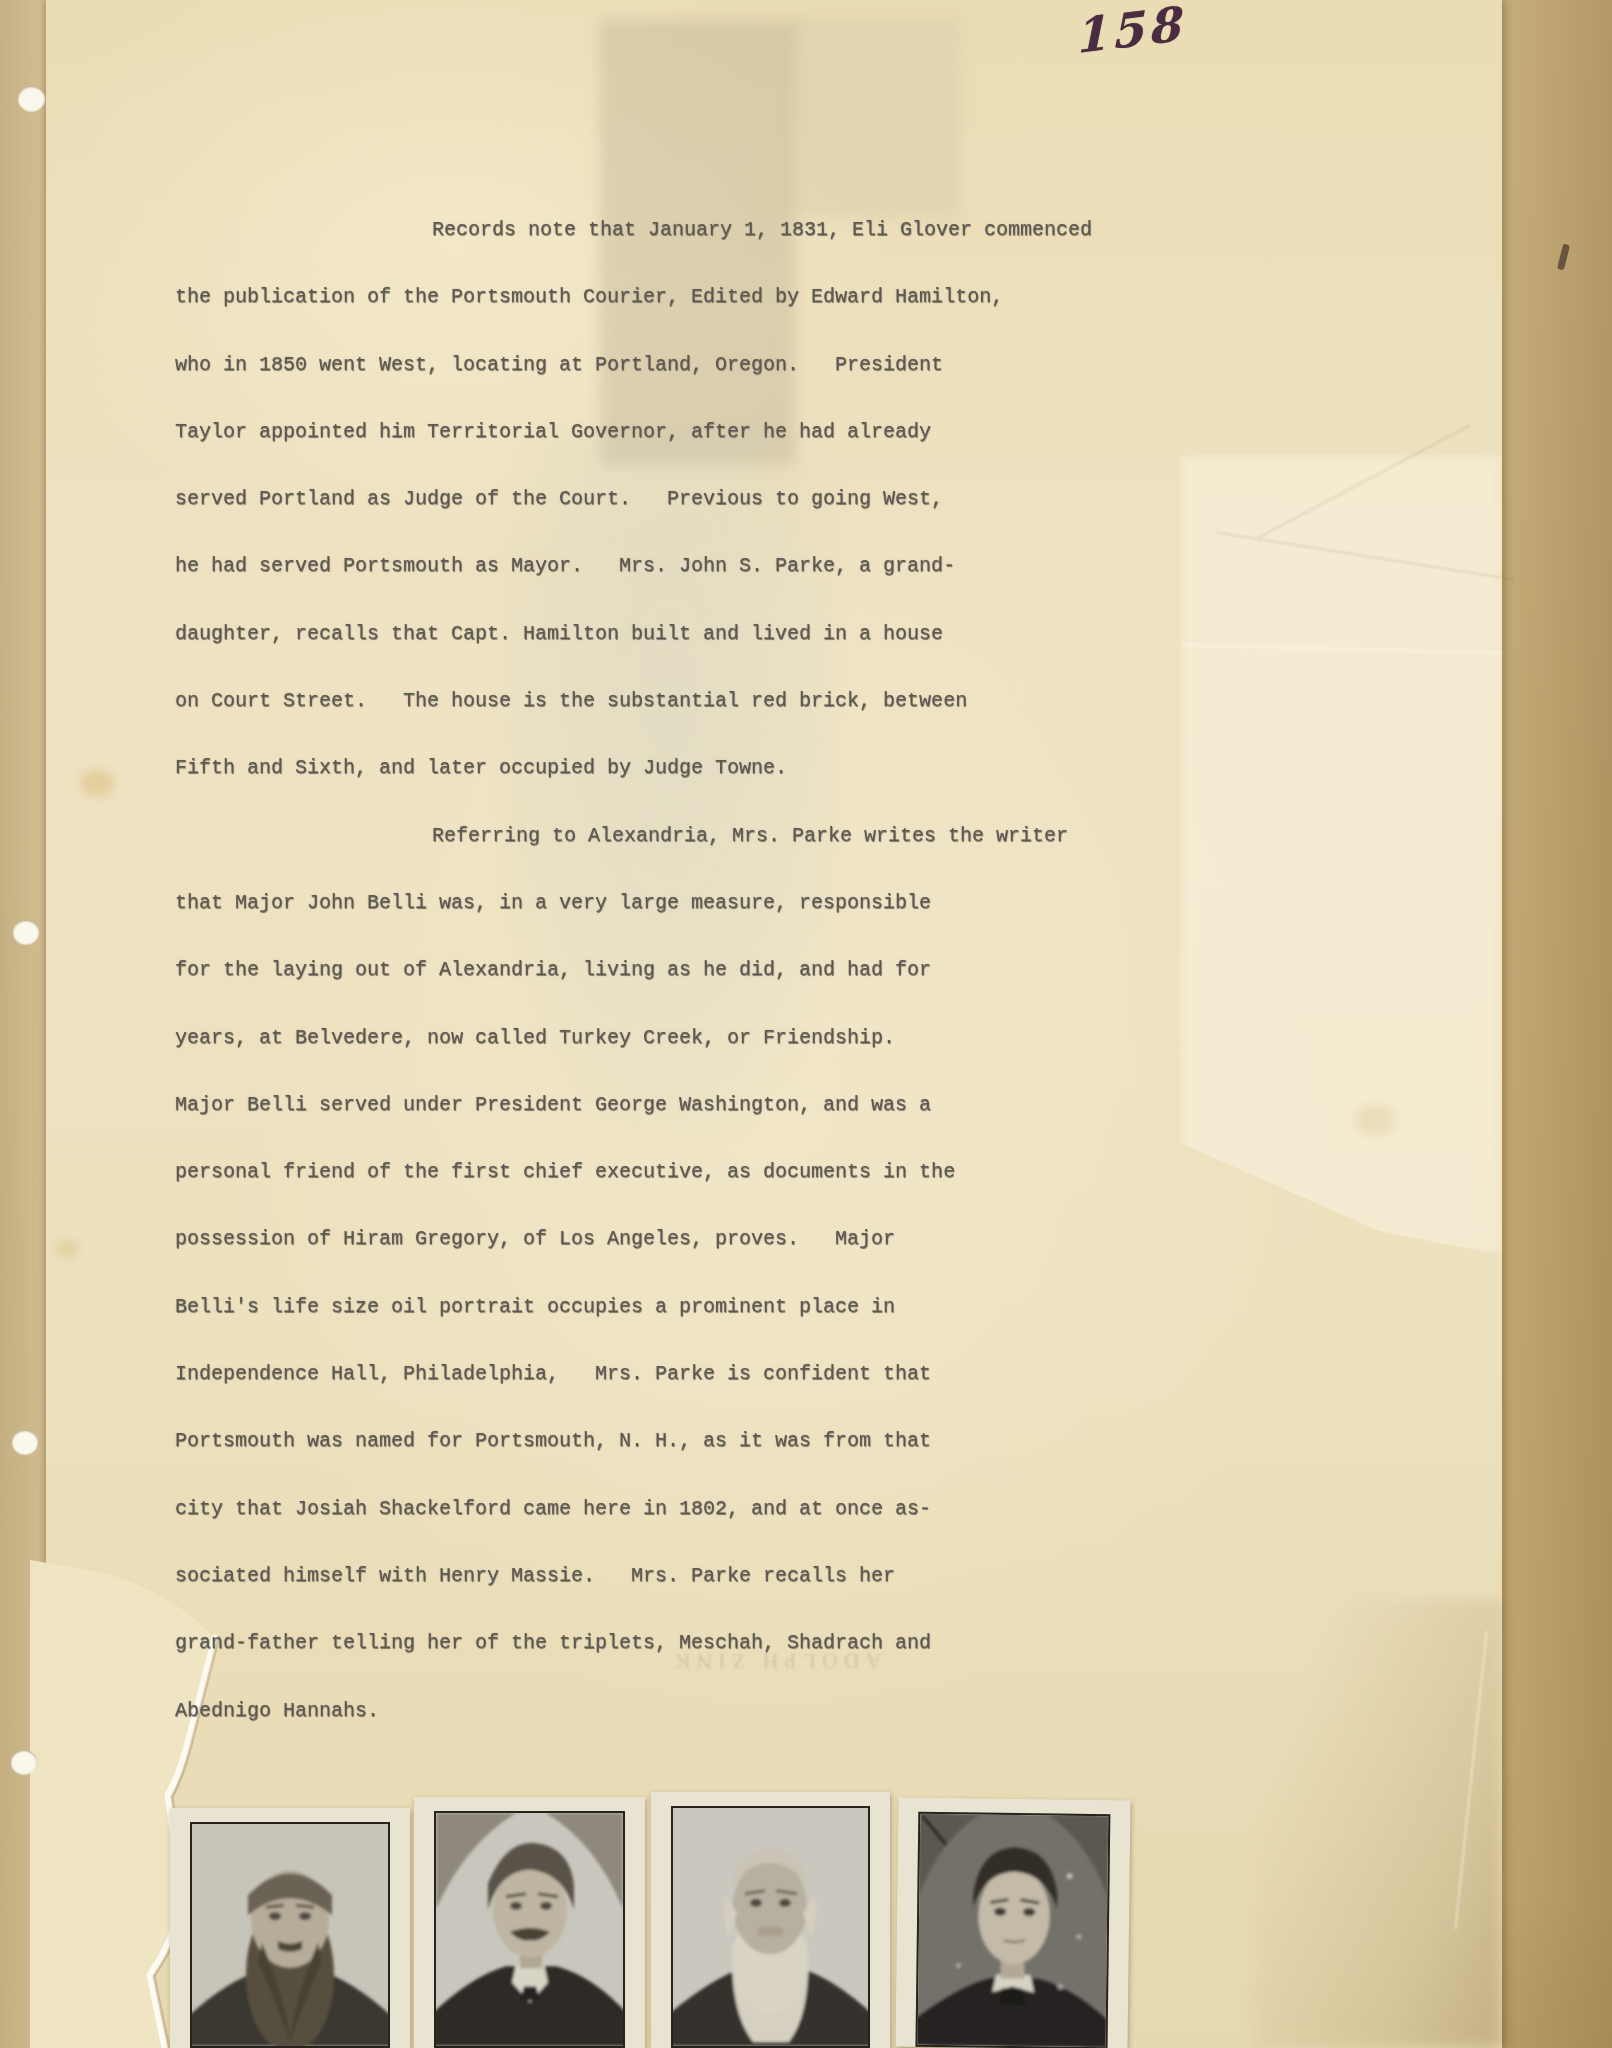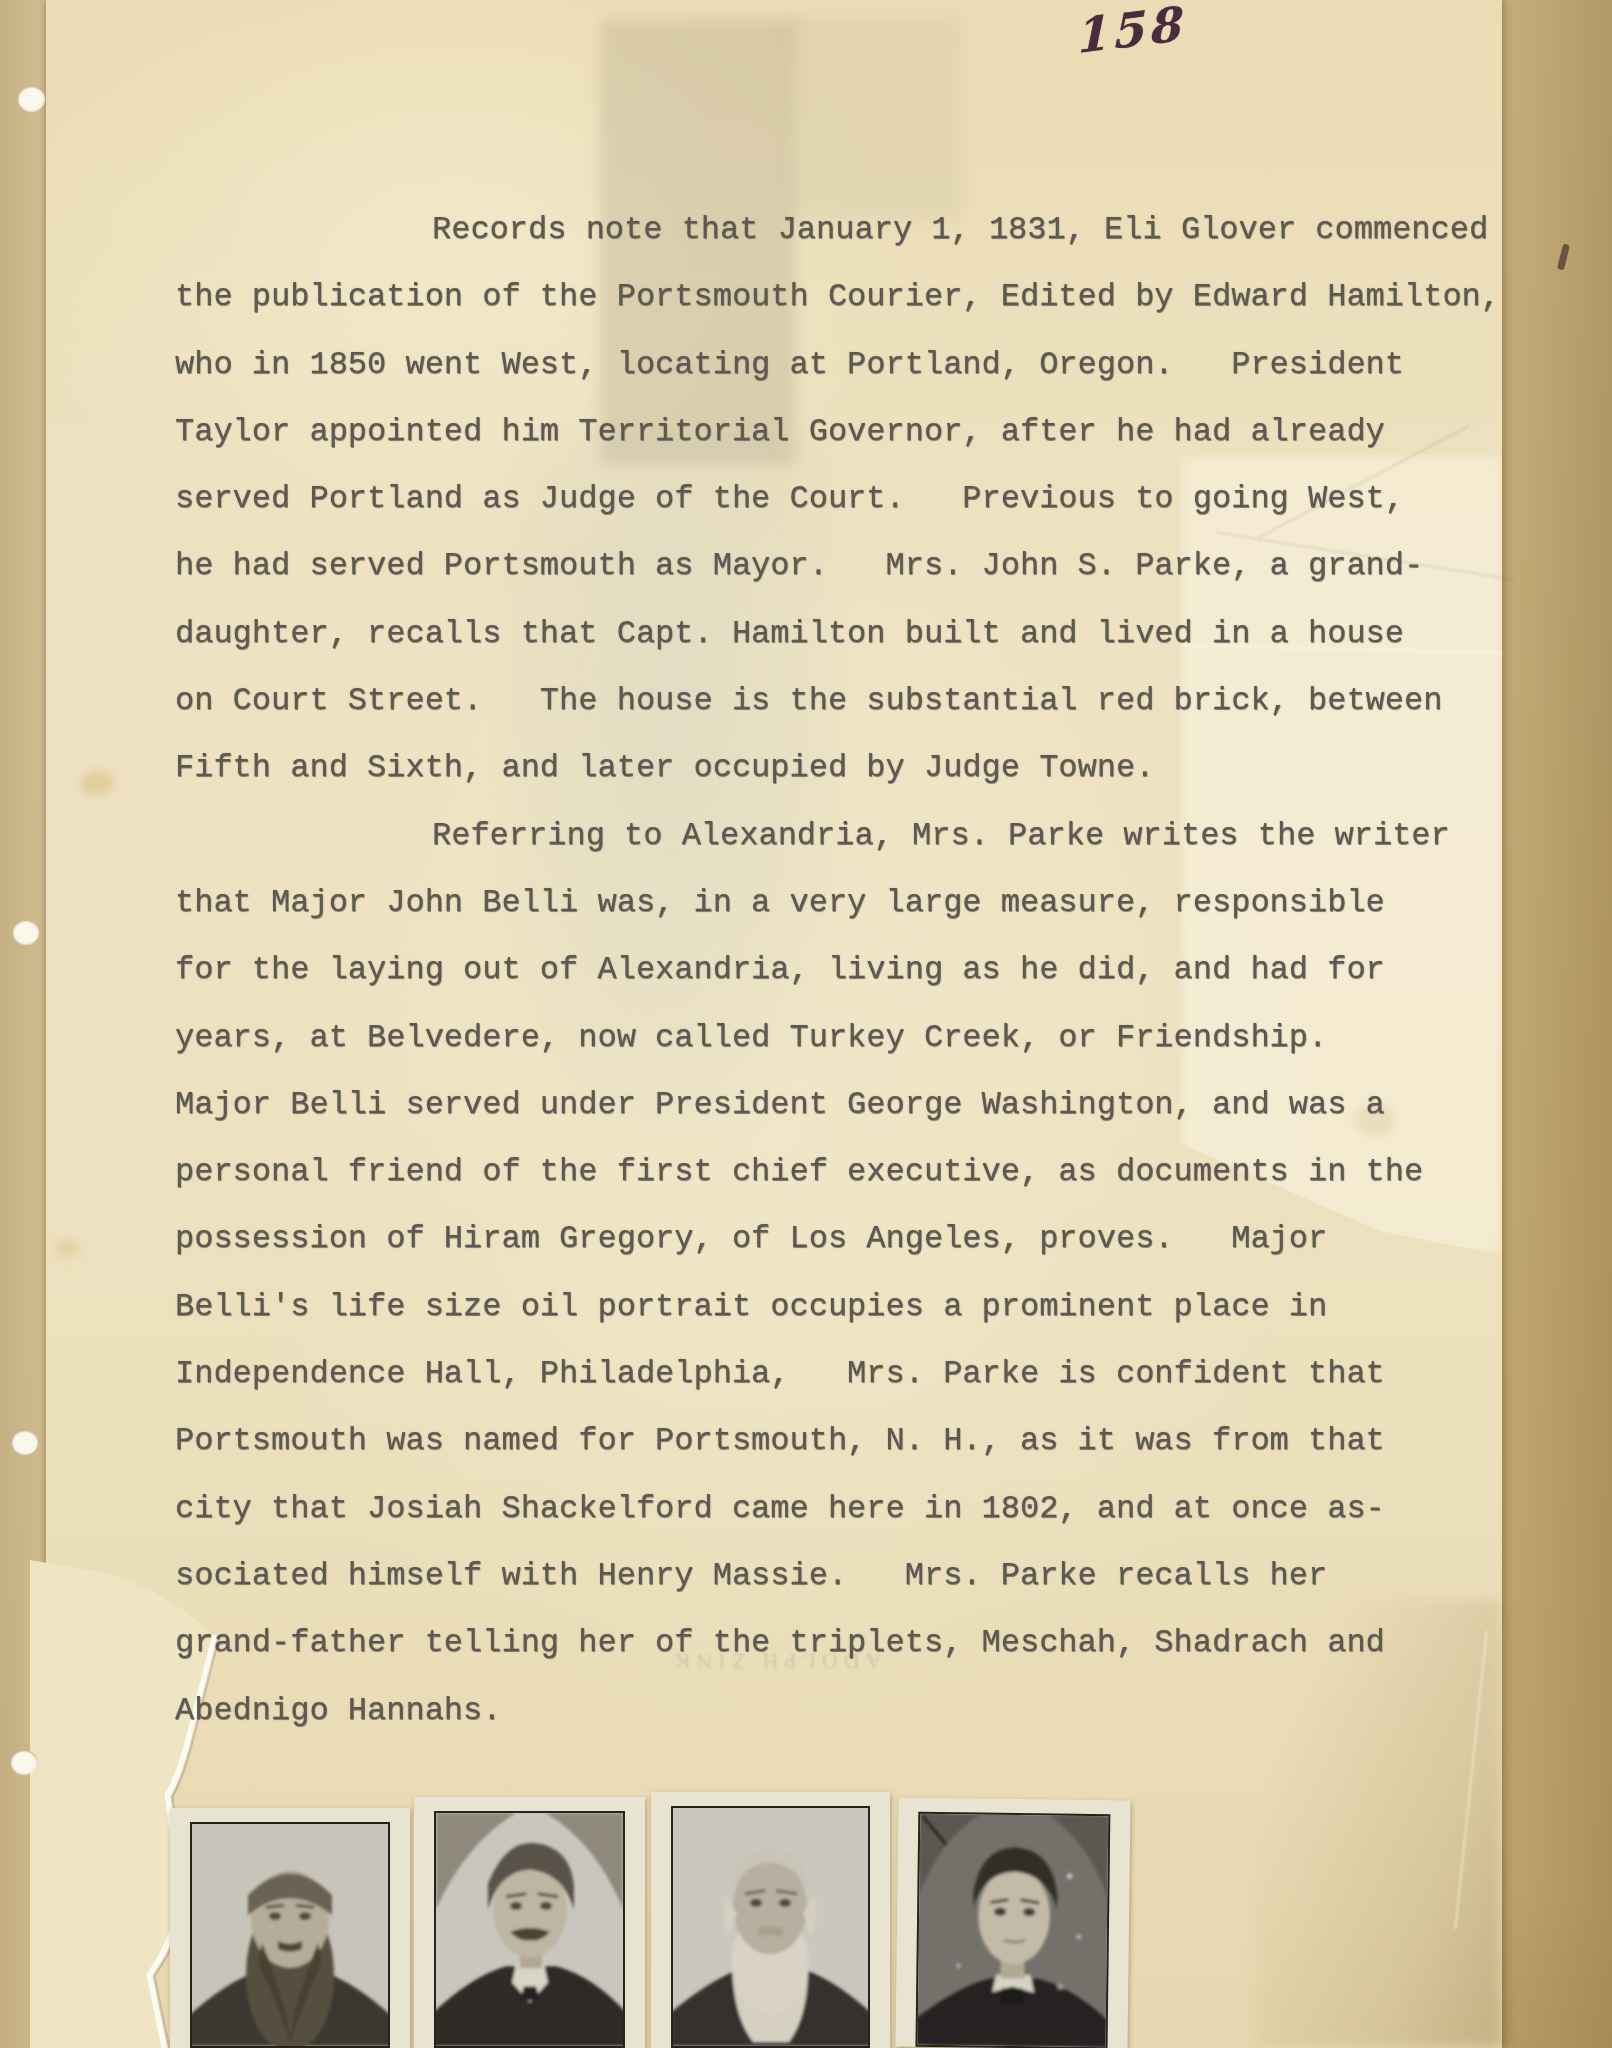--- a/index.html
+++ b/index.html
@@ -61,21 +61,21 @@
   .page-number{
     position:absolute;left:1078px;top:2px;
     font-family:"DejaVu Serif", serif;font-style:italic;font-weight:bold;
     font-size:47px;color:var(--handwriting_ink);
     transform:rotate(-7deg) skewX(-8deg);letter-spacing:4px;
     text-shadow:0 0 1px rgba(74,43,63,.6);
   }
   
   .typed-text{
     position:absolute;left:175px;top:196px;width:1180px;
-    font-family:"Liberation Mono", monospace;font-size:32px;
+    font-family:"Liberation Mono", monospace;font-size:20px;
     color:var(--ink);line-height:67.3px;white-space:pre;
     text-shadow:0.5px 0.5px 0.7px rgba(93,88,80,.75), 0 0 2px rgba(93,88,80,.22);
   }
   .typed-text .tline{height:67.3px;}
   .typed-text .tline.indent{padding-left:257px;}
   
   .bleed{
     position:absolute;left:575px;top:1648px;width:400px;
     font-family:"Liberation Serif", serif;font-size:22px;letter-spacing:6px;
     color:rgba(110,100,80,.9);opacity:.22;filter:blur(1px);

